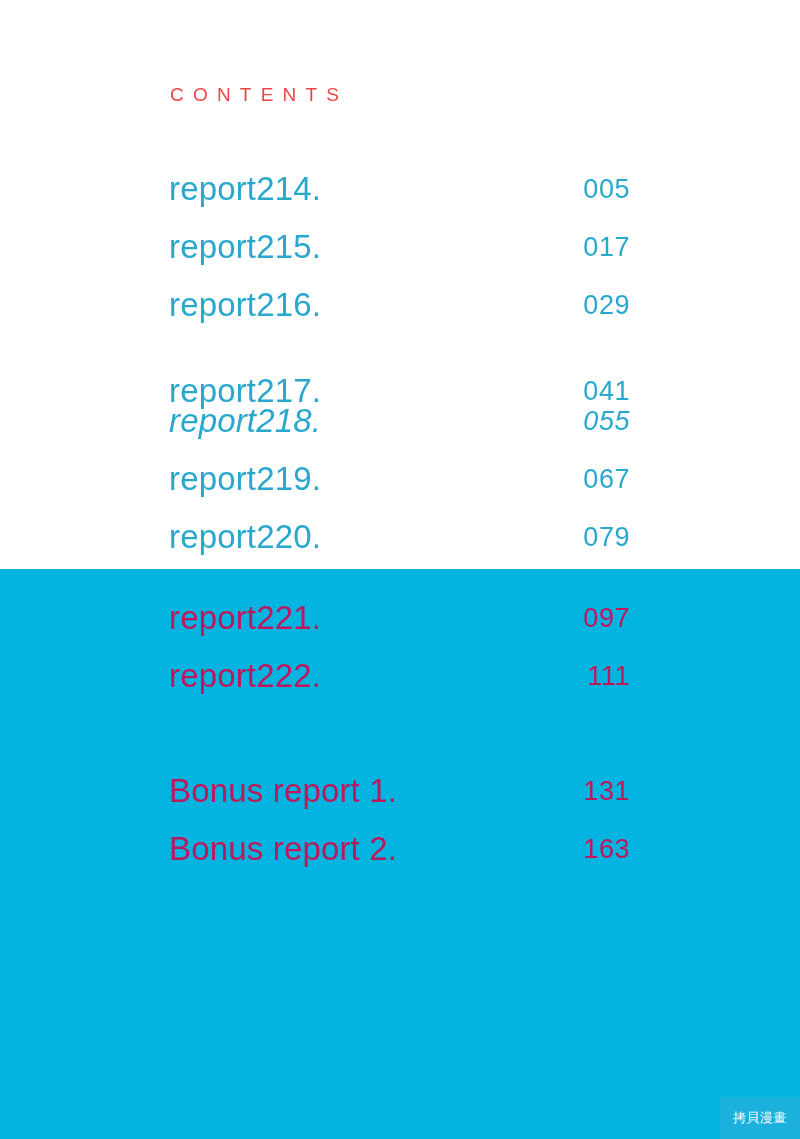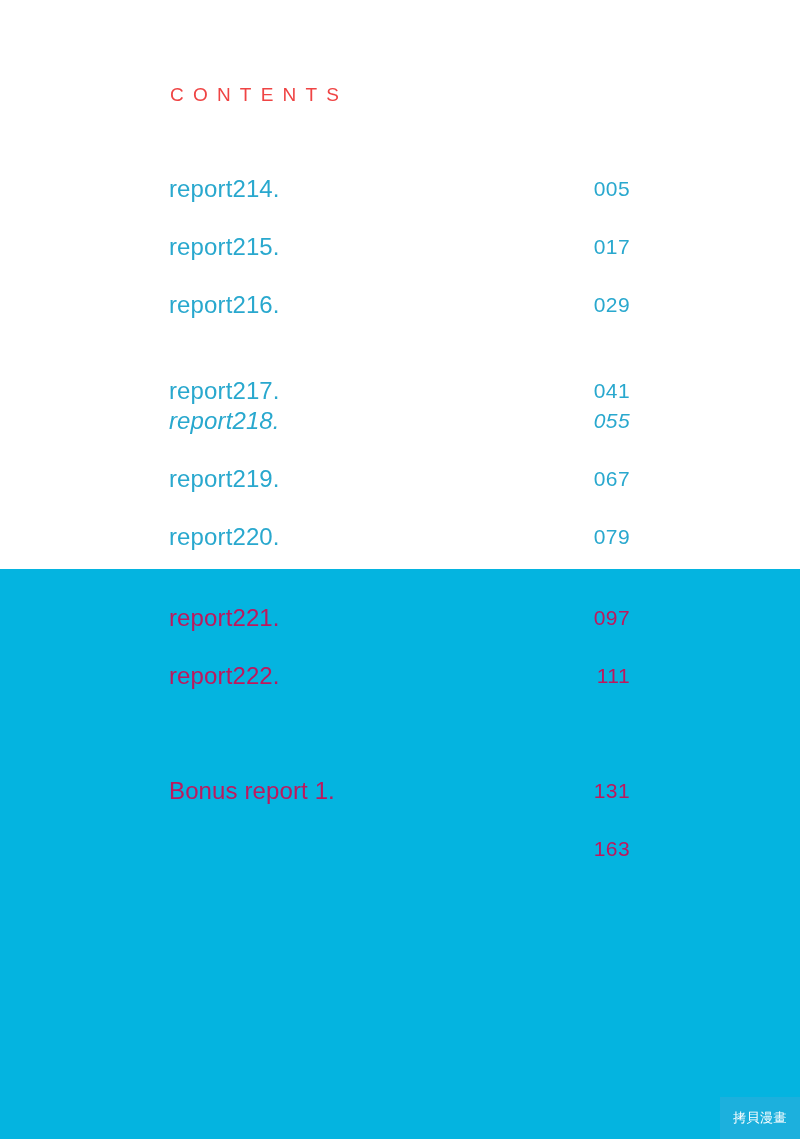--- a/index.html
+++ b/index.html
@@ -59,31 +59,31 @@
     position: absolute;
     left: 0;
     width: 462px;
     height: 30px;
     line-height: 30px;
   }
   .row .label {
     position: absolute;
     left: 0;
     top: 0;
-    font-size: 24px;
+    font-size: 33px;
     font-weight: 300;
     letter-spacing: 0.005em;
     white-space: nowrap;
     line-height: 30px;
   }
   .row .page {
     position: absolute;
     right: 1px;
     top: 0;
-    font-size: 21px;
+    font-size: 27px;
     font-weight: 300;
     letter-spacing: 0.02em;
     white-space: nowrap;
     line-height: 30px;
   }
 
   .on-white .label, .on-white .page { color: #29a8ce; }
   .on-blue  .label, .on-blue  .page { color: #be185d; }
 
   
@@ -152,20 +152,21 @@
         </div>
         <div class="row on-blue" style="top: 661px;">
           <span class="label">report222.</span>
           <span class="page">111</span>
         </div>
         <div class="row on-blue" style="top: 776px;">
           <span class="label">Bonus report 1.</span>
           <span class="page">131</span>
         </div>
         <div class="row on-blue" style="top: 834px;">
+          <span class="label">Bonus report 2.</span>
           <span class="page">163</span>
         </div>
       </div>
 
   </div>
 
   <div id="watermark">
     <span class="wm-text">拷貝漫畫</span>
   </div>
 

